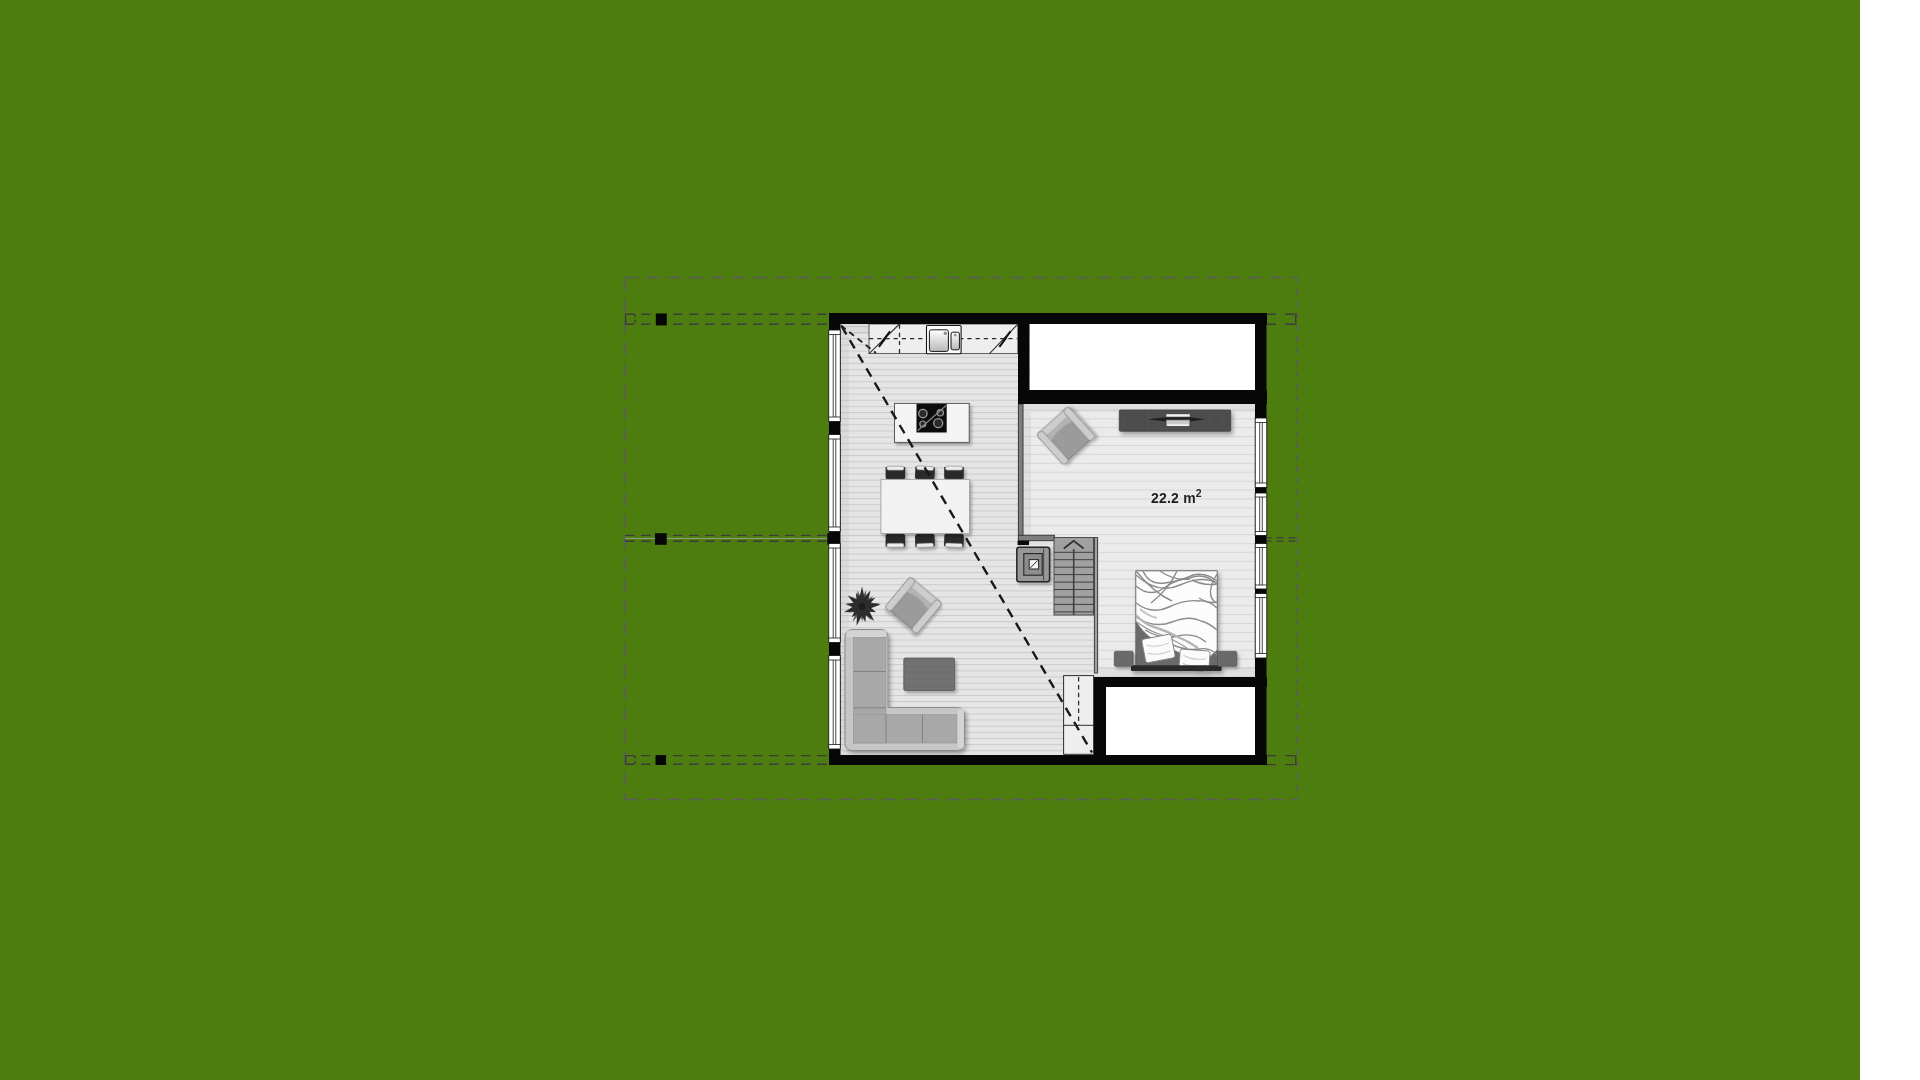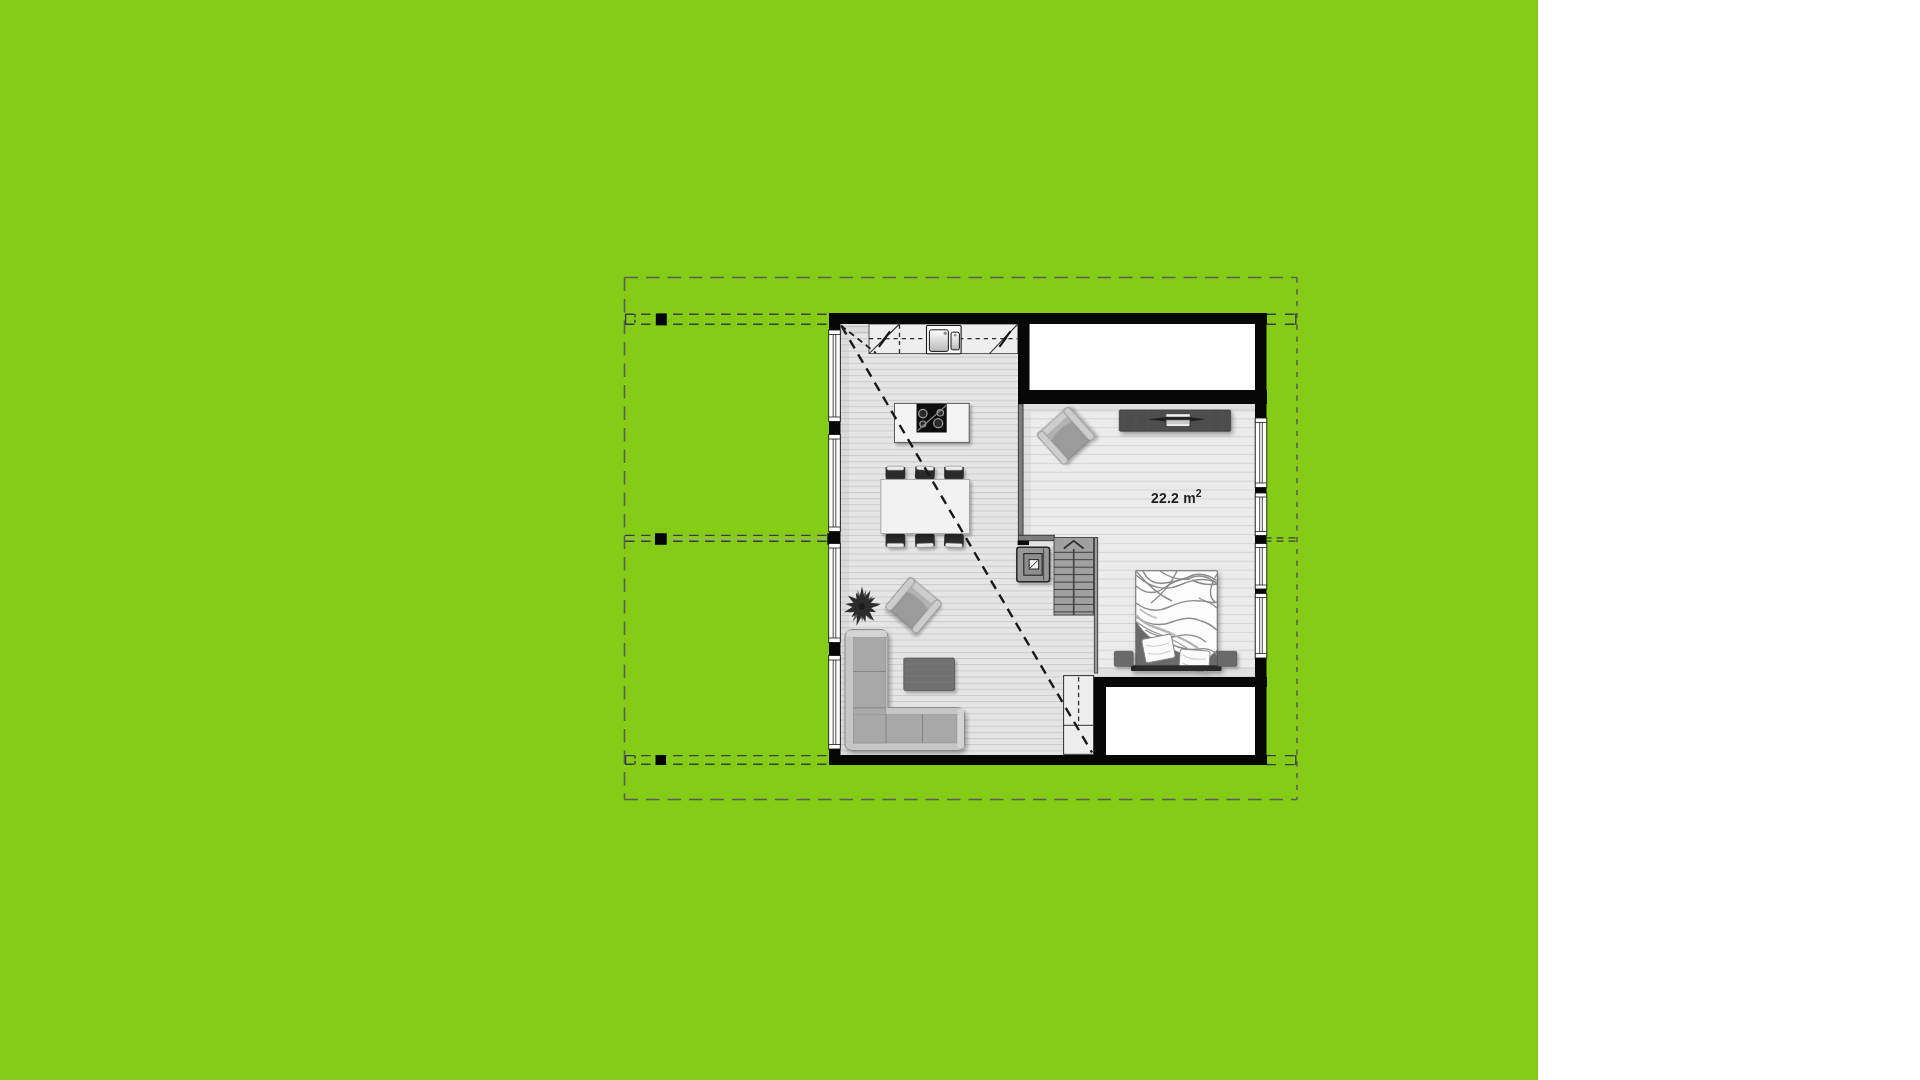--- a/index.html
+++ b/index.html
@@ -1,17 +1,17 @@
 <!DOCTYPE html>
 <html><head>
 <meta charset="utf-8">
 <style>
   html,body{margin:0;padding:0;background:#ffffff;width:1920px;height:1080px;overflow:hidden;}
   body{font-family:"Liberation Sans", sans-serif;}
-  #stage{position:relative;width:1538px;height:1080px;background:#84cc16;}
+  #stage{position:relative;width:1860px;height:1080px;background:#4d7c0f;}
   svg{position:absolute;left:0;top:0;}
 </style>
 </head>
 <body>
 <div id="stage">
 <svg width="1920" height="1080" viewBox="0 0 1920 1080">
 <defs>
   <pattern id="plankA" width="8" height="6.15" patternUnits="userSpaceOnUse">
     <rect width="8" height="6.15" fill="#e5e5e5"></rect>
     <rect width="8" height="1" y="0" fill="#cbcbcb"></rect>

